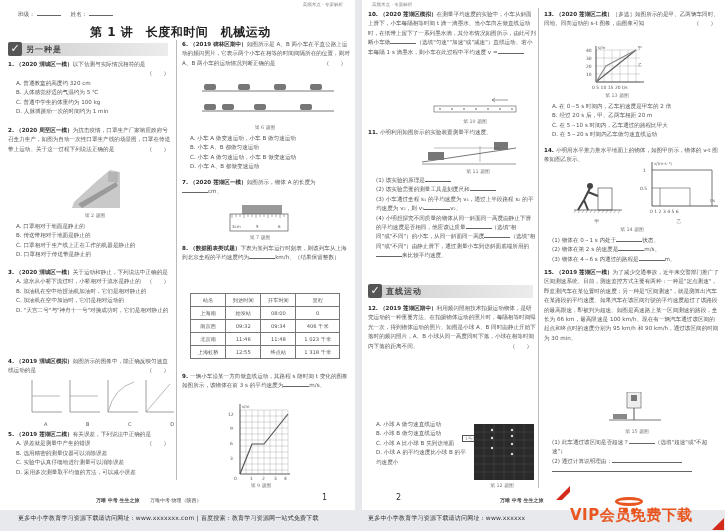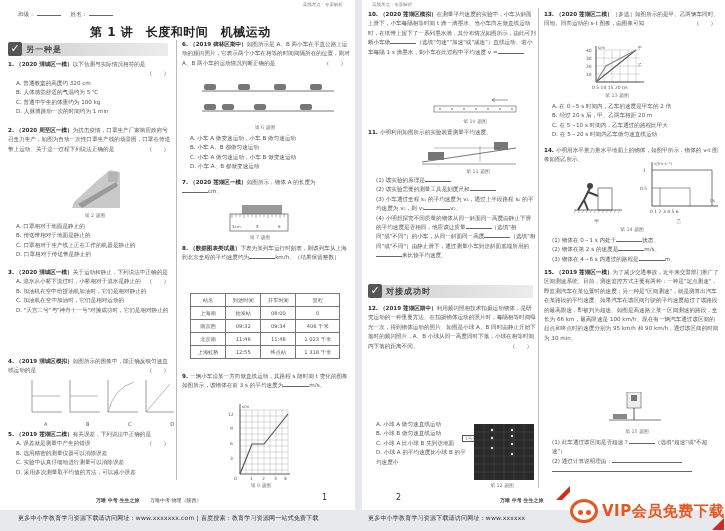--- a/index.html
+++ b/index.html
@@ -24,21 +24,21 @@
   .q .src { font-weight: bold; color: #333; }
   .q .paren { float: right; margin-right: 4px; }
   .opt { display: block; padding-left: 8px; }
   .blank { display: inline-block; width: 26px; border-bottom: 0.6px solid #666; }
   .fig-cap { position: absolute; font-size: 4.8px; color: #777; text-align: center; }
   .footer-brand { position: absolute; font-size: 5px; color: #444; font-weight: bold; }
   .page-num { position: absolute; font-size: 8px; color: #333; }
   .watermark { position: absolute; font-size: 6px; color: #333; letter-spacing: 0.2px; white-space: nowrap; }
   table.cmp { position: absolute; border-collapse: collapse; font-size: 5.2px; color: #555; }
   table.cmp td { border: 0.6px solid #777; text-align: center; padding: 1px 2px; height: 13px; }
-  .vip { position: absolute; left: 570px; top: 497px; height: 28px; display: flex; align-items: center; }
+  .vip { position: absolute; left: 570px; top: 497px; height: 28px; display: flex; align-items: center; flex-direction: column; }
   .vip .bubble { width: 28px; height: 24px; border-radius: 50%; border: 3px solid #e8551f; background: #fff; position: relative; margin-right: 4px; }
   .vip .bubble::before, .vip .bubble::after { content: ""; position: absolute; top: 8px; width: 5px; height: 5px; background: #e8551f; border-radius: 50%; }
   .vip .bubble::before { left: 5px; } .vip .bubble::after { left: 13px; }
   .vip .txt { font-size: 15px; color: #e8551f; font-weight: bold; letter-spacing: 0.5px; }
   svg { position: absolute; }
   .vline { position: absolute; width: 0.6px; background: #bbb; }
 </style>
 </head>
 <body>
 
@@ -278,21 +278,21 @@
     <div class="q" style="left:6px;top:176px;width:168px;">
       <span class="opt"><span>(1) 该实验的原理是</span><span class="blank"></span></span>
       <span class="opt"><span>(2) 该实验需要的测量工具是刻度尺和</span><span class="blank"></span></span>
       <span class="opt"><span>(3) 小车通过全程 s₁ 的平均速度为 v₁，通过上半段路程 s₂ 的平均速度为 v₂，则 v₁</span><span class="blank"></span><span>v₂。</span></span>
       <span class="opt"><span>(4) 小明想探究不同质量的物体从同一斜面同一高度由静止下滑的平均速度是否相同，他应该让质量</span><span class="blank"></span><span>（选填"相同"或"不同"）的小车，从同一斜面同一高度</span><span class="blank"></span><span>（选填"相同"或"不同"）由静止滑下，通过测量小车到达斜面底端所用的</span><span class="blank"></span><span>来比较平均速度。</span></span>
     </div>
 
     <div class="sec-bar" style="left:6px;top:285px;width:165px;">
       <div class="check">✓</div>
 
-      <div class="label">对接成功时</div>
+      <div class="label">直线运动</div>
     </div>
 
     <div class="q" style="left:6px;top:304px;width:168px;">
       <span class="num">12.</span><span class="src">（2019 莲湖区期中）</span><span>利用频闪照相技术拍摄运动物体，是研究运动的一种重要方法。在拍摄物体运动的照片时，每隔相等时间曝光一次，得到物体运动的照片。如图是小球 A、B 同时由静止开始下落时的频闪照片，A、B 小球从同一高度同时下落，小球在相等时间内下落的距离不同。</span>
       <span class="paren">（　　）</span>
     </div>
     <div class="q" style="left:6px;top:420px;width:100px;">
       <span class="opt">A. 小球 A 做匀速直线运动</span>
       <span class="opt">B. 小球 B 做匀速直线运动</span>
       <span class="opt">C. 小球 A 比小球 B 先到达地面</span>

